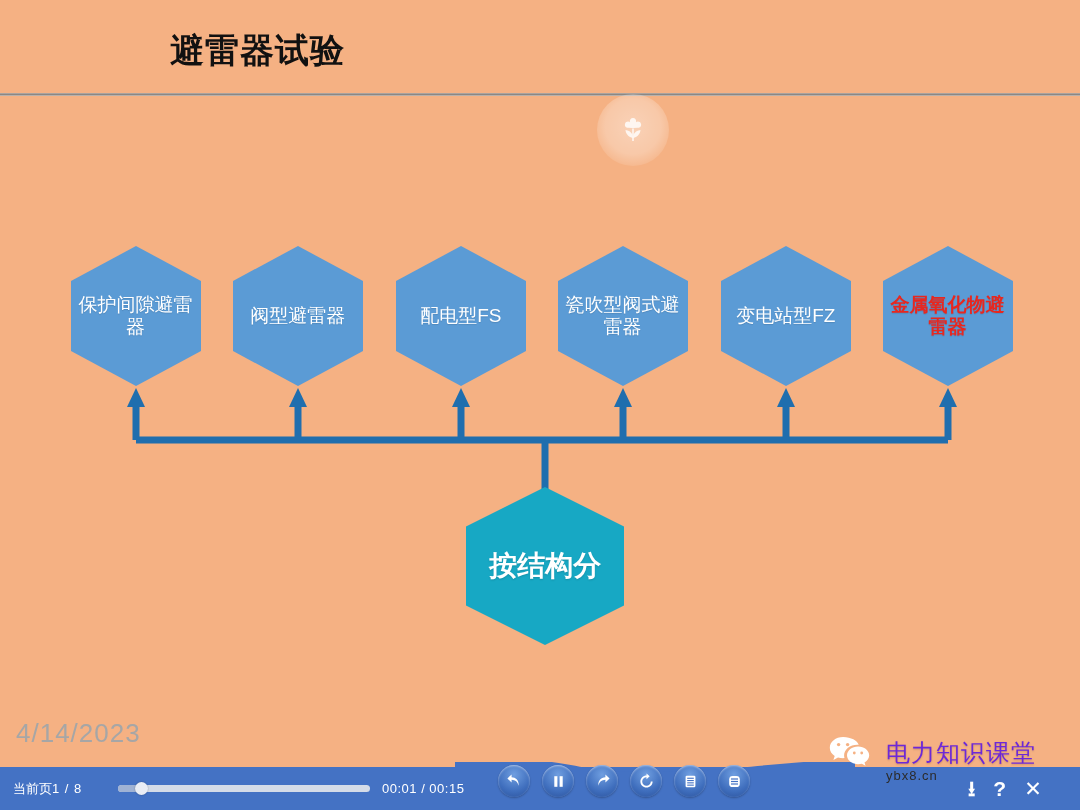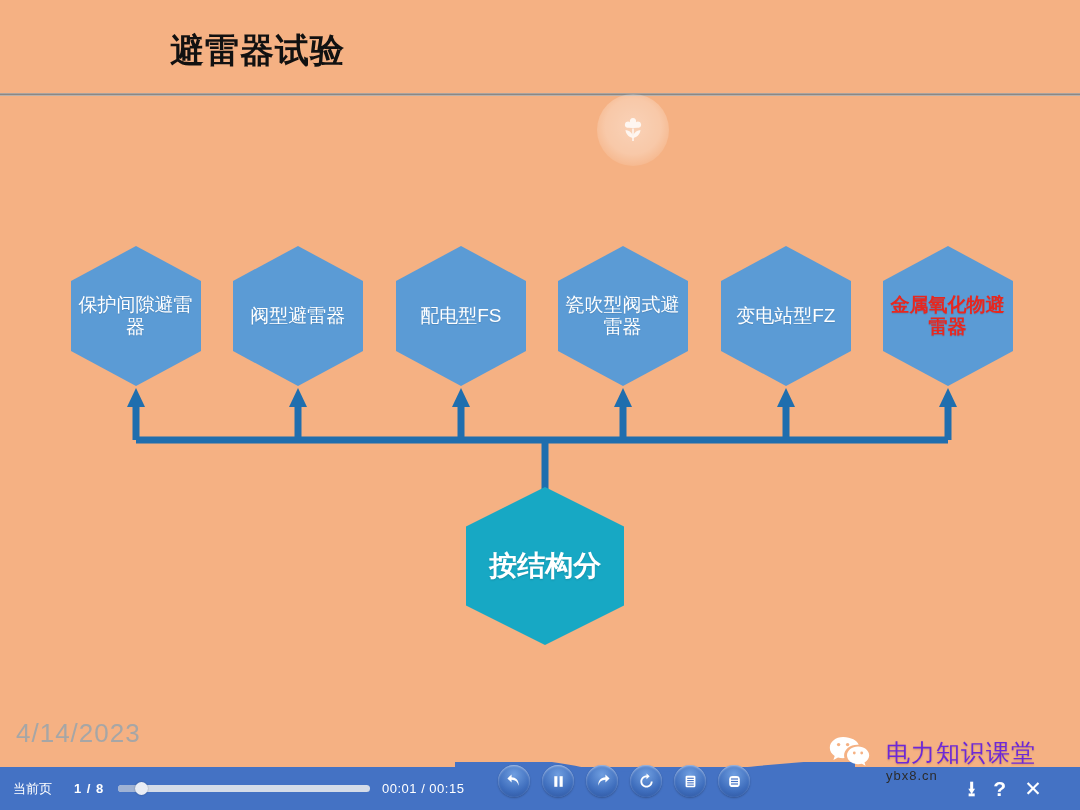--- a/index.html
+++ b/index.html
@@ -206,22 +206,22 @@
   #page-indicator {
     position: absolute;
     left: 13px;
     top: 780px;
     font-size: 13px;
     color: #FFFFFF;
     z-index: 6;
     white-space: nowrap;
   }
   #page-indicator .pagenum {
-    font-weight: bold;
-    margin-left: 22px;
+    font-weight: normal;
+    margin-left: 0;
     letter-spacing: 1px;
   }
   #progress-track {
     position: absolute;
     left: 118px;
     top: 785px;
     width: 252px;
     height: 7px;
     background: #D5DCE8;
     border-radius: 4px;

